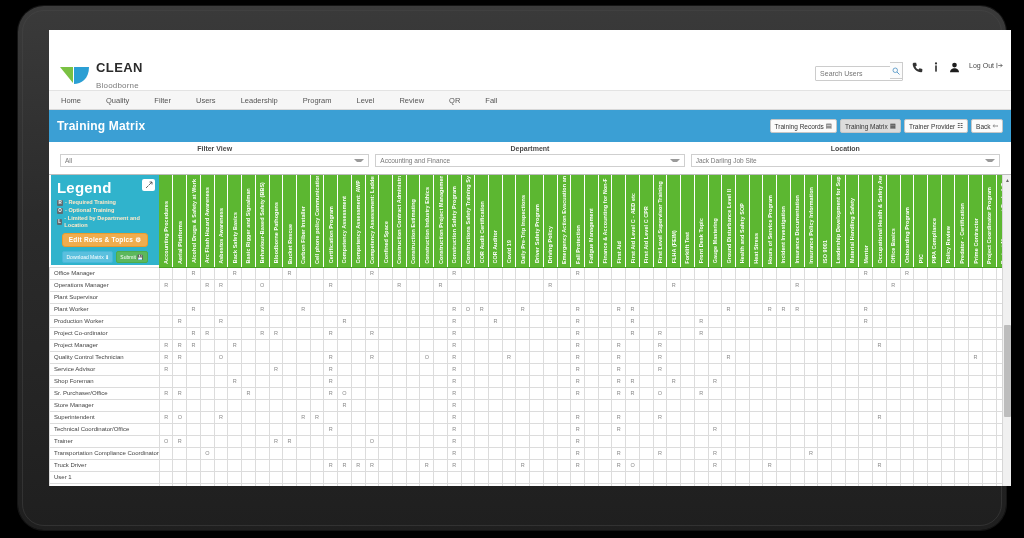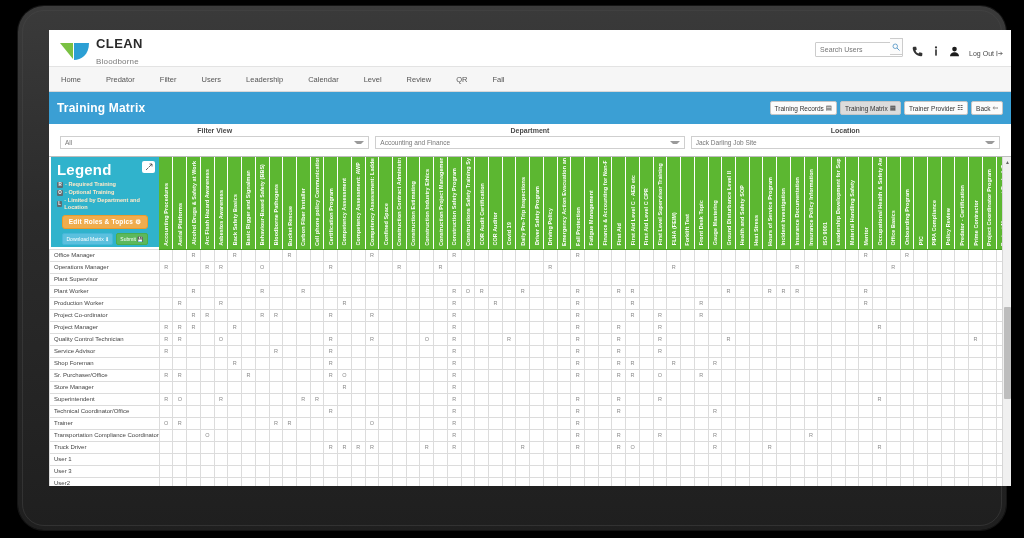--- a/index.html
+++ b/index.html
@@ -20,40 +20,40 @@
   #device:before{
     content:""; position:absolute; left:4px; top:4px; right:4px; bottom:4px;
     border-radius:22px; border:1px solid #4a4a4a; opacity:.45;
   }
   #screen {
     position: absolute; left: 31px; top: 24px;
     width: 962px; height: 456px;
     background: #fff; overflow: hidden;
   }
   
-  .topbar { height: 36px; background:#fff; position:relative; }
+  .topbar { height: 36px; background:#fff; position:relative;margin-top:24px; }
   .logo { position:absolute; left:10px; top:5px; display:flex; align-items:center; }
   .logo-mark { width:32px; height:24px; position:relative; margin-right:5px;}
   .logo-txt { line-height:1; }
   .logo-txt .l1 { font-size:13px; font-weight:bold; color:#2b2b2b; letter-spacing:.4px;}
   .logo-txt .l2 { font-size:8px; color:#7b7b7b; letter-spacing:.2px; margin-top:1px;}
-  .hdr-right { position:absolute; right:8px; top:8px; display:flex; align-items:flex-end; gap:9px;}
+  .hdr-right { position:absolute; right:8px; top:8px; display:flex; align-items:flex-start; gap:9px;}
   .search-wrap { position:relative; }
   .search-input {
     width:88px; height:15px; border:1px solid #ccc; background:#fff;
     font-size:7px; color:#8e8e8e; padding:0 14px 0 4px; border-radius:1px;
     font-family:"Liberation Sans",sans-serif;
   }
   .search-btn { position:absolute; right:0; top:0; width:13px; height:17px;
     border:1px solid #ccc; border-left:none; background:#fbfbfb; cursor:pointer;
     display:flex;align-items:center;justify-content:center;}
   .icon-btn { cursor:pointer; display:flex; align-items:center; }
   .logout { font-size:7px; color:#4a4a4a; cursor:pointer; display:flex; align-items:center; gap:2px;}
   
-  .navbar { height:26px; background:#f6f6f6; border-top:1px solid #e3e3e3;
+  .navbar { height:20px; background:#f6f6f6; border-top:1px solid #e3e3e3;
     border-bottom:1px solid #d8d8d8; display:flex; align-items:center; padding-left:12px; }
   .navbar a { font-size:7.5px; color:#555; text-decoration:none; margin-right:25px; cursor:pointer;}
   
   .pagebar { height:25px; background:#3b9fd4; display:flex; align-items:center;
     justify-content:space-between; padding:16px 8px;}
   .pagebar h1 { color:#fff; font-size:12px; font-weight:bold; letter-spacing:.2px;}
   .pgbtns { display:flex; gap:3px; }
   .pgbtn { background:#fbfbfb; border:1px solid #c6c6c6; border-radius:2px;
     font-size:6.5px; color:#333; padding:2px 4px; cursor:pointer; white-space:nowrap;
     display:flex; align-items:center; gap:2px;}
@@ -169,25 +169,25 @@
           <span>Log Out</span>
           <svg width="7" height="7" viewBox="0 0 16 16">
               <path d="M2 2 v12 M5 8 h9 M10 4 l4 4 l-4 4" stroke="#4a4a4a" stroke-width="1.6" fill="none"></path>
             </svg>
         </span>
       </div>
     </div>
 
     <div class="navbar" id="nav">
         <a href="#">Home</a>
-        <a href="#">Predator</a>
+        <a href="#">Quality</a>
         <a href="#">Filter</a>
         <a href="#">Users</a>
         <a href="#">Leadership</a>
-        <a href="#">Calendar</a>
+        <a href="#">Program</a>
         <a href="#">Level</a>
         <a href="#">Review</a>
         <a href="#">QR</a>
         <a href="#">Fall</a>
       </div>
 
     <div class="pagebar">
       <h1>Training Matrix</h1>
       <div class="pgbtns" id="pgbtns">
           <div class="pgbtn">

